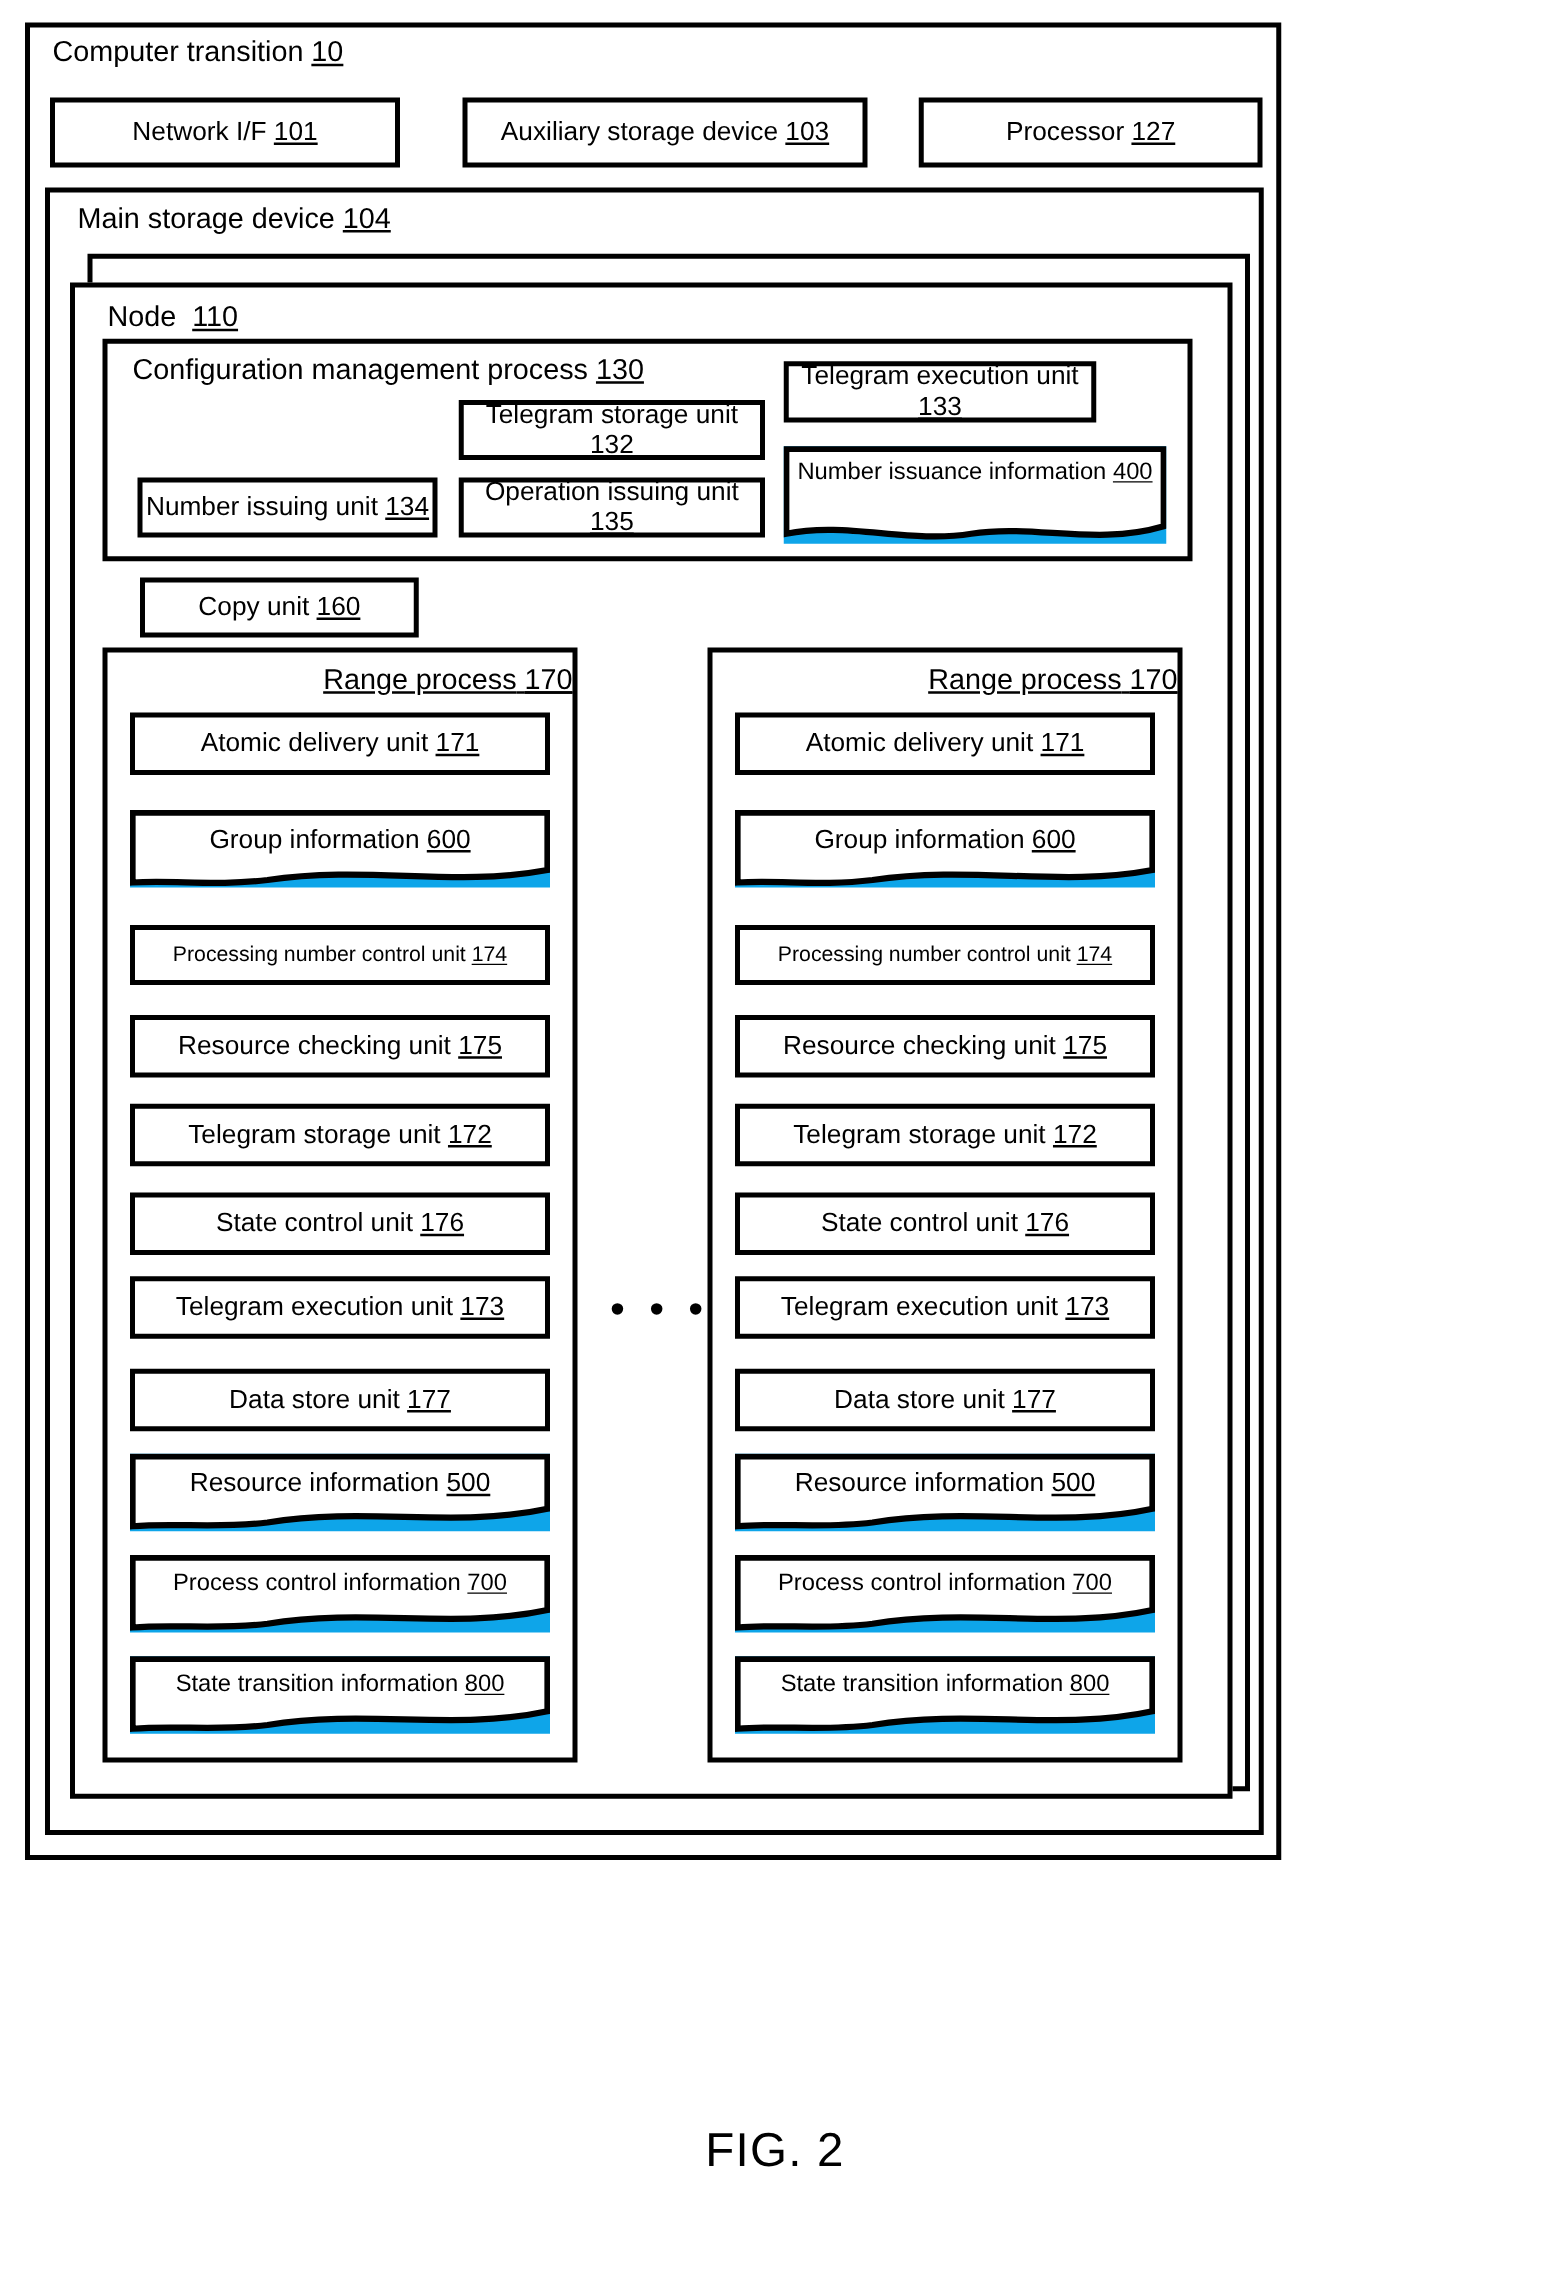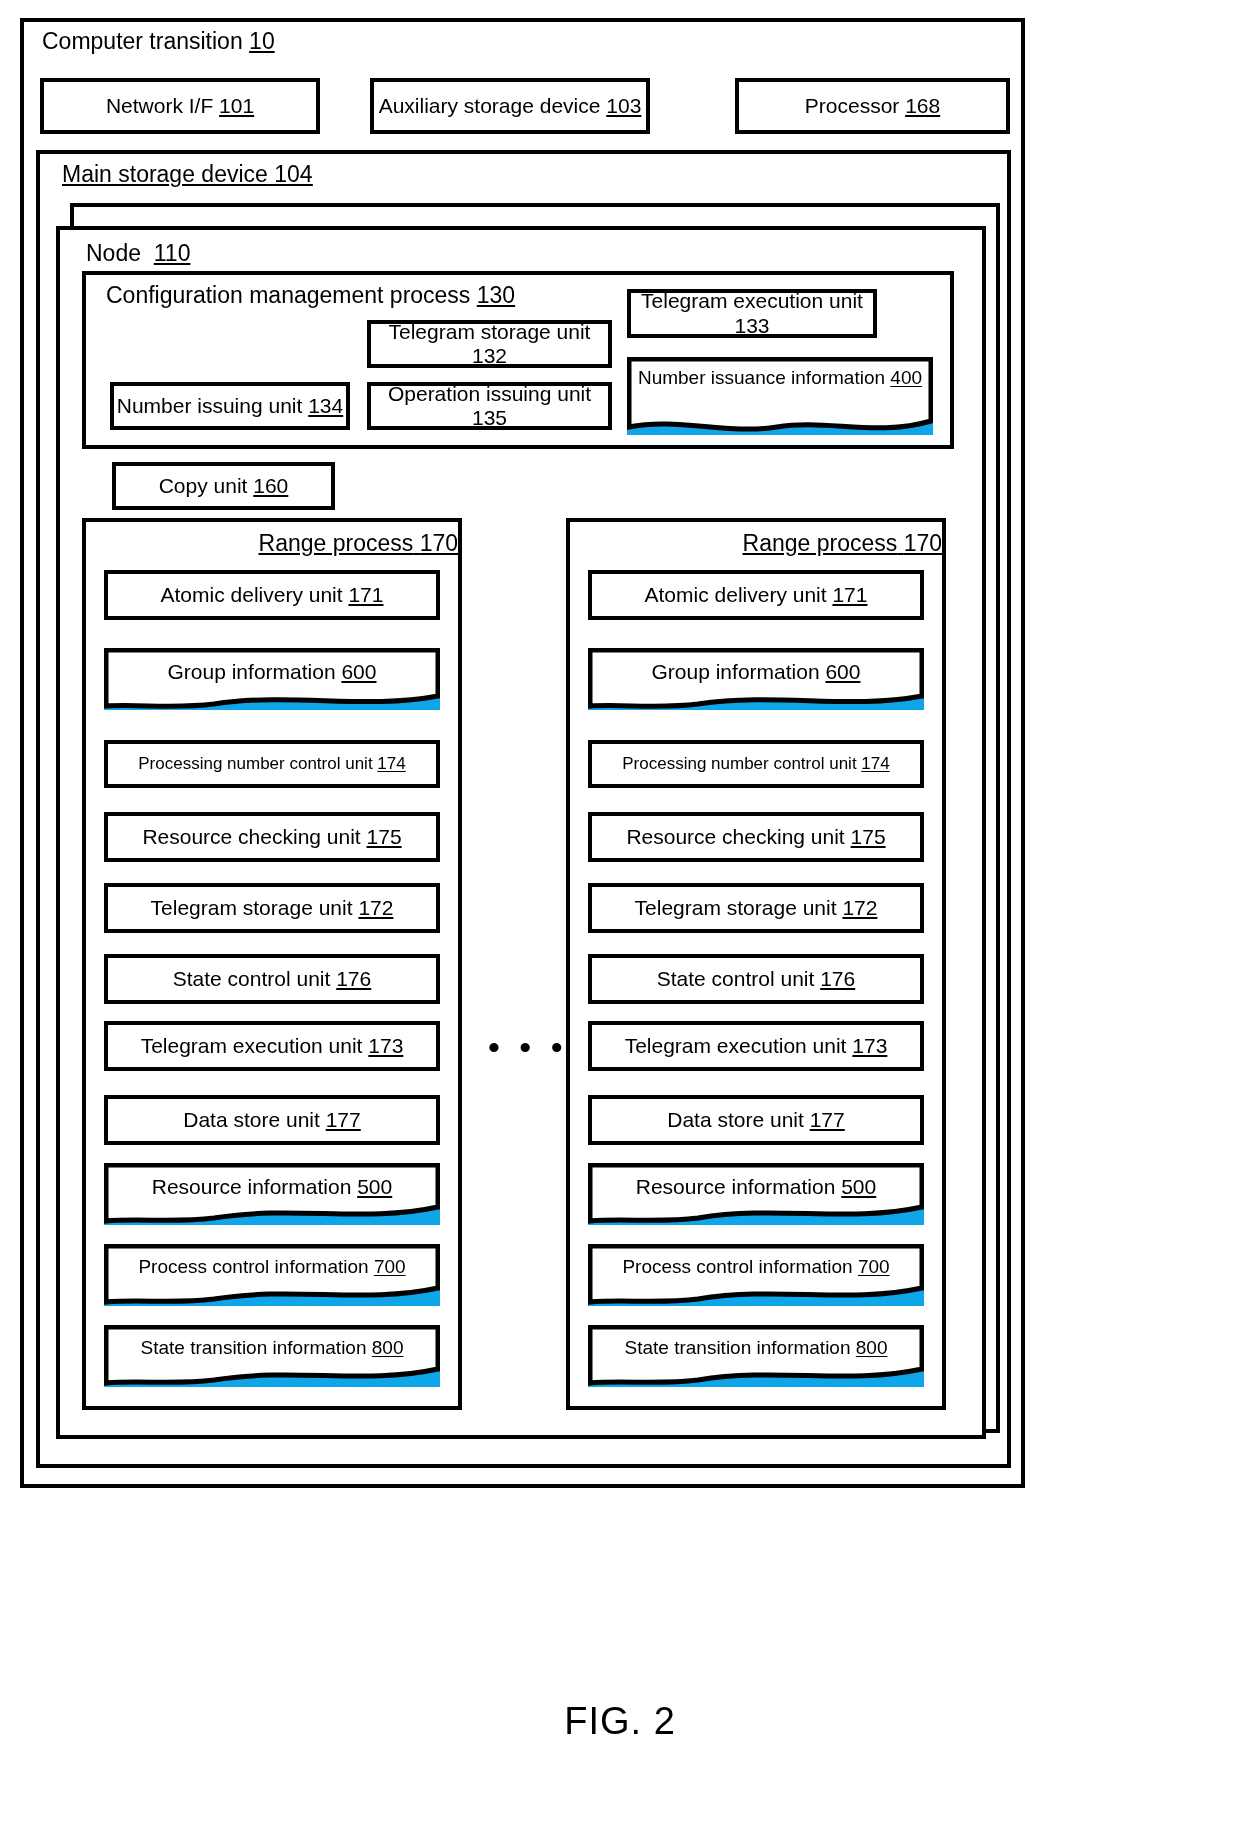--- a/index.html
+++ b/index.html
@@ -123,36 +123,36 @@
     </div>
   </div>
 
   <div class="unit abs" style="left:40px; top:78px; width:280px; height:56px;">
     <span>
       <span>Network I/F</span>
       <u class="ref">101</u>
     </span>
   </div>
 
-  <div class="unit abs" style="left:370px; top:78px; width:280px; height:56px;justify-content:center;">
+  <div class="unit abs" style="left:370px; top:78px; width:324px; height:56px;justify-content:center;">
     <span>
       <span>Auxiliary storage device</span>
       <u class="ref">103</u>
     </span>
   </div>
 
   <div class="unit abs" style="left:735px; top:78px; width:275px; height:56px;">
     <span>
       <span>Processor</span>
-      <u class="ref">168</u>
+      <u class="ref">127</u>
     </span>
   </div>
 
   <div class="box outer abs" style="left:36px; top:150px; width:975px; height:1318px;">
-    <div class="container-label" style="padding-top:9px; padding-left:22px;text-decoration:underline;">
+    <div class="container-label" style="padding-top:9px; padding-left:22px;">
       <span>Main storage device</span>
       <u class="ref">104</u>
     </div>
   </div>
 
   <div class="box abs" style="left:70px; top:203px; width:930px; height:1230px; border-width:4px;"></div>
 
   <div class="box abs" style="left:56px; top:226px; width:930px; height:1213px; border-width:4px;">
     <div class="container-label" style="padding-top:12px; padding-left:26px;">
       <span>Node</span>&nbsp;

